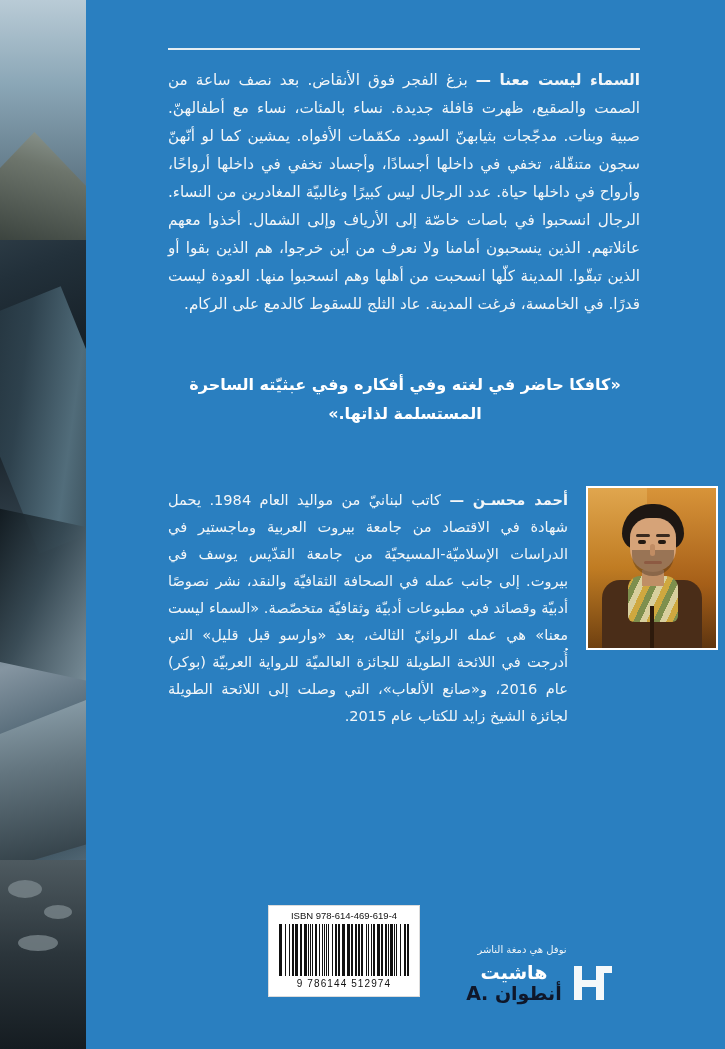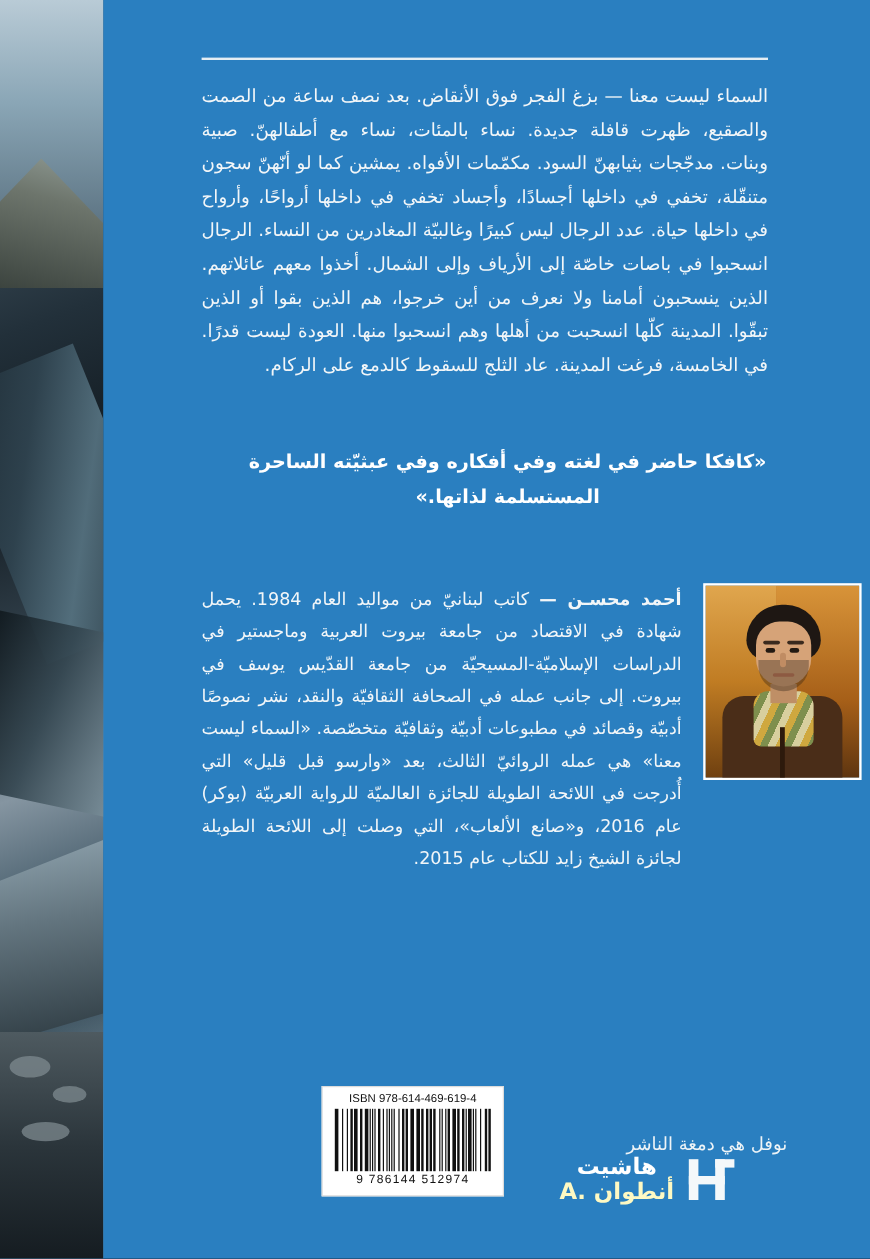--- a/index.html
+++ b/index.html
@@ -70,24 +70,24 @@
   .rule.top{left:82px;width:472px;top:48px;}
   .blurb{
     position:absolute;
     left:82px;top:66px;width:472px;
     color:#f2f6f8;
     font-family:"DejaVu Sans", sans-serif;
     font-size:15.2px;line-height:28px;
     text-align:justify;
     direction:rtl;
   }
-  .blurb .title{font-weight:normal;}
+  .blurb .title{font-weight:bold;}
   .pull{
     position:absolute;
-    left:108px;top:370px;width:458px;
+    left:90px;top:370px;width:458px;
     color:#ffffff;
     font-weight:bold;
     font-size:16px;line-height:29px;
     text-align:center;
     direction:rtl;
   }
   .pull .src{
     display:block;
     font-weight:normal;
     font-size:14.5px;
@@ -152,42 +152,43 @@
   .barcode i{display:block;background:#111;height:100%;}
   .barcode-num{
     position:absolute;left:0;top:72px;width:150px;
     text-align:center;
     font-family:"Liberation Sans", sans-serif;
     font-size:10px;letter-spacing:1.1px;color:#111;
     direction:ltr;
   }
   .pub-tag{
     position:absolute;
-    left:370px;top:944px;width:200px;
+    left:336px;top:944px;width:200px;
+    text-align:center;
     color:#eef4f7;
-    font-size:15px;
+    font-size:10px;
     direction:rtl;
   }
   .logo{
     position:absolute;
     left:352px;top:962px;width:196px;
     display:flex;align-items:center;justify-content:center;gap:10px;
     direction:rtl;
   }
   .logo .mark{
     width:34px;height:38px;
     position:relative;
   }
   .logo .mark .bar-a{position:absolute;left:2px;top:2px;width:8px;height:34px;background:#f4f8fa;}
   .logo .mark .bar-b{position:absolute;left:24px;top:2px;width:8px;height:34px;background:#f4f8fa;}
   .logo .mark .cross{position:absolute;left:2px;top:16px;width:30px;height:7px;background:#f4f8fa;}
   .logo .mark .hook{position:absolute;left:24px;top:2px;width:16px;height:7px;background:#f4f8fa;}
   .logo .words{line-height:21px;text-align:center;}
   .logo .words .l1{font-size:19px;font-weight:bold;color:#ffffff;}
-  .logo .words .l2{font-size:19px;font-weight:bold;color:#fef9c3;}
+  .logo .words .l2{font-size:19px;font-weight:bold;color:#0f172a;}
 </style>
 </head>
 <body>
 
 <div class="page">
 
   <div class="photo-strip">
     <div class="sky"></div>
     <div class="ridge"></div>
     <div class="beam1"></div>

